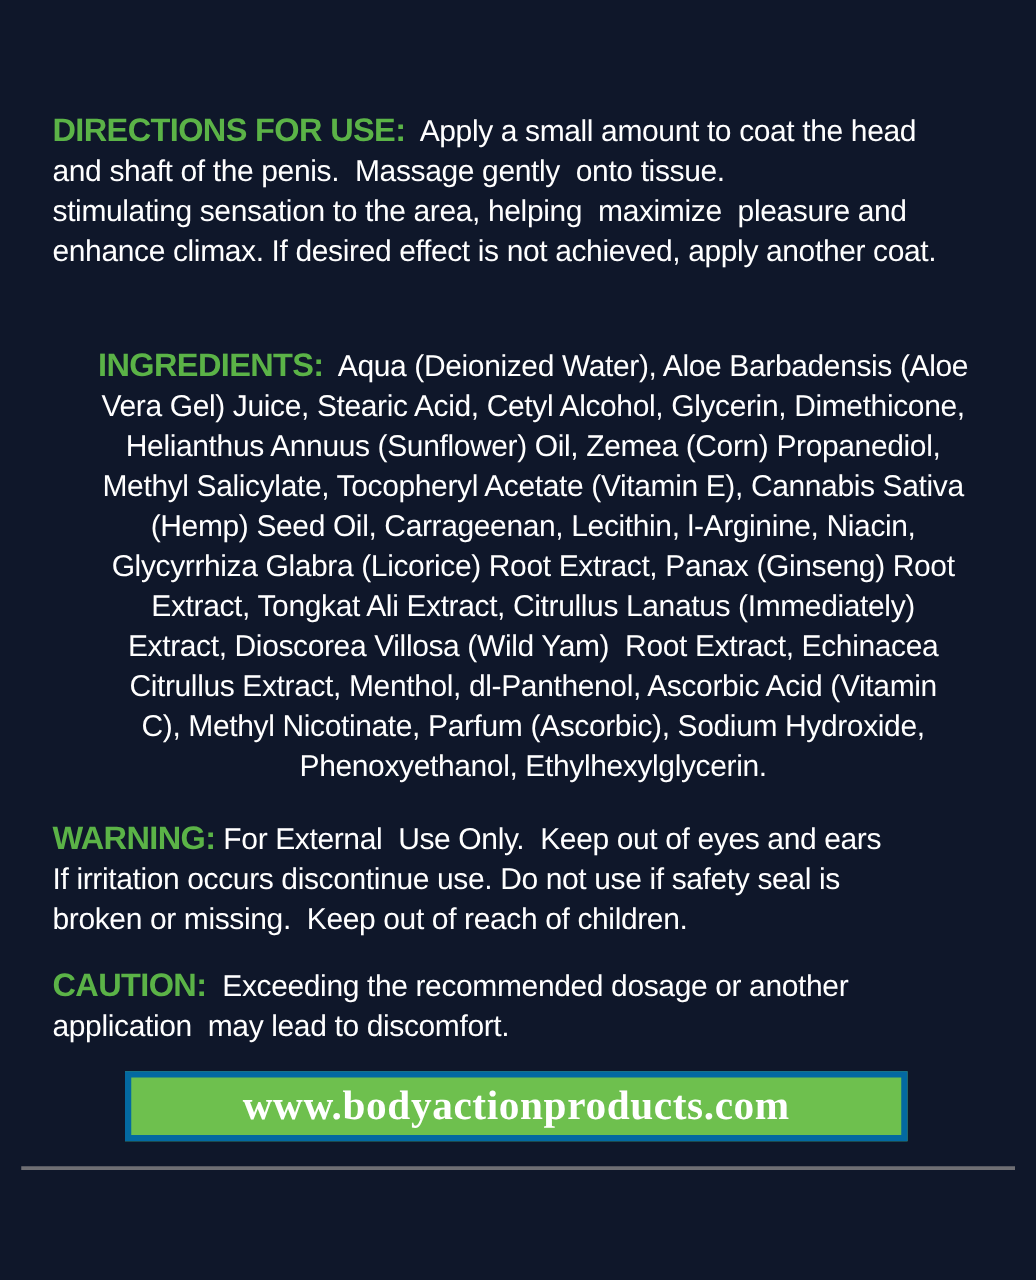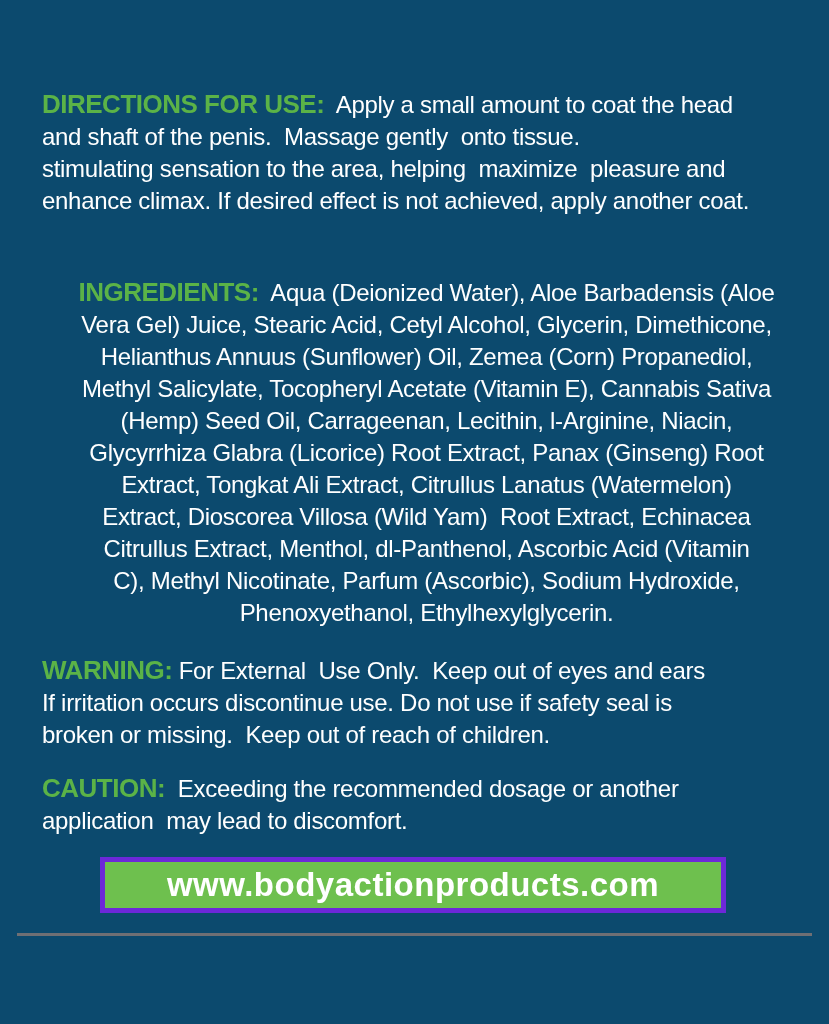--- a/index.html
+++ b/index.html
@@ -4,21 +4,21 @@
 <style>
   html, body {
     margin: 0;
     padding: 0;
     background: #000000;
   }
   .canvas {
     position: relative;
     width: 829px;
     height: 1024px;
-    background: #0c4a6e;
+    background: #0f172a;
     overflow: hidden;
     font-family: "Liberation Sans", sans-serif;
   }
   .section {
     position: absolute;
     left: 42px;
     right: 18px;
     color: #ffffff;
     font-size: 24px;
     line-height: 32px;
@@ -39,24 +39,25 @@
   .sec-warning { top: 654px; }
   .sec-caution { top: 772px; }
   .banner {
     position: absolute;
     left: 100px;
     top: 857px;
     width: 626px;
     height: 56px;
     box-sizing: border-box;
     background: #6ec04e;
-    border: 5px solid #6d28d9;
+    border: 5px solid #0369a1;
     display: flex;
     align-items: center;
     justify-content: center;
+    font-family: Liberation Serif, serif;
   }
   .banner-text {
     color: #ffffff;
     font-weight: bold;
     font-size: 33px;
     letter-spacing: 0.5px;
     white-space: pre;
   }
   .divider {
     position: absolute;
@@ -79,21 +80,21 @@
     <div class="line">enhance climax. If desired effect is not achieved, apply another coat.</div>
   </div>
 
   <div class="section sec-ingredients">
     <div class="line"><span class="heading">INGREDIENTS:</span><span>  Aqua (Deionized Water), Aloe Barbadensis (Aloe</span></div>
     <div class="line">Vera Gel) Juice, Stearic Acid, Cetyl Alcohol, Glycerin, Dimethicone,</div>
     <div class="line">Helianthus Annuus (Sunflower) Oil, Zemea (Corn) Propanediol,</div>
     <div class="line">Methyl Salicylate, Tocopheryl Acetate (Vitamin E), Cannabis Sativa</div>
     <div class="line">(Hemp) Seed Oil, Carrageenan, Lecithin, l-Arginine, Niacin,</div>
     <div class="line">Glycyrrhiza Glabra (Licorice) Root Extract, Panax (Ginseng) Root</div>
-    <div class="line">Extract, Tongkat Ali Extract, Citrullus Lanatus (Watermelon)</div>
+    <div class="line">Extract, Tongkat Ali Extract, Citrullus Lanatus (Immediately)</div>
     <div class="line">Extract, Dioscorea Villosa (Wild Yam)  Root Extract, Echinacea</div>
     <div class="line">Citrullus Extract, Menthol, dl-Panthenol, Ascorbic Acid (Vitamin</div>
     <div class="line">C), Methyl Nicotinate, Parfum (Ascorbic), Sodium Hydroxide,</div>
     <div class="line">Phenoxyethanol, Ethylhexylglycerin.</div>
   </div>
 
   <div class="section sec-warning">
     <div class="line"><span class="heading">WARNING:</span><span> For External  Use Only.  Keep out of eyes and ears</span></div>
     <div class="line">If irritation occurs discontinue use. Do not use if safety seal is</div>
     <div class="line">broken or missing.  Keep out of reach of children.</div>

